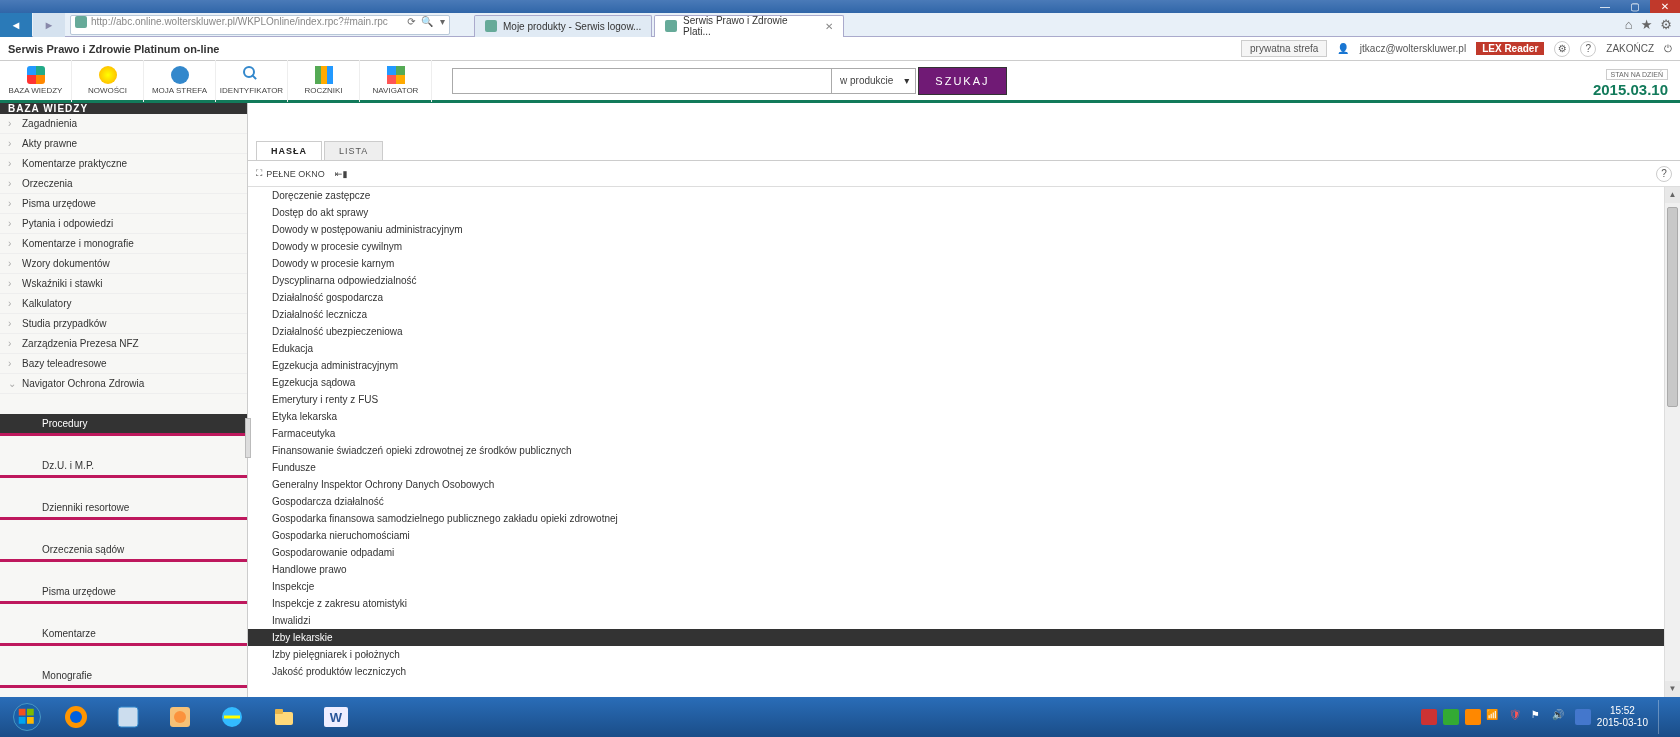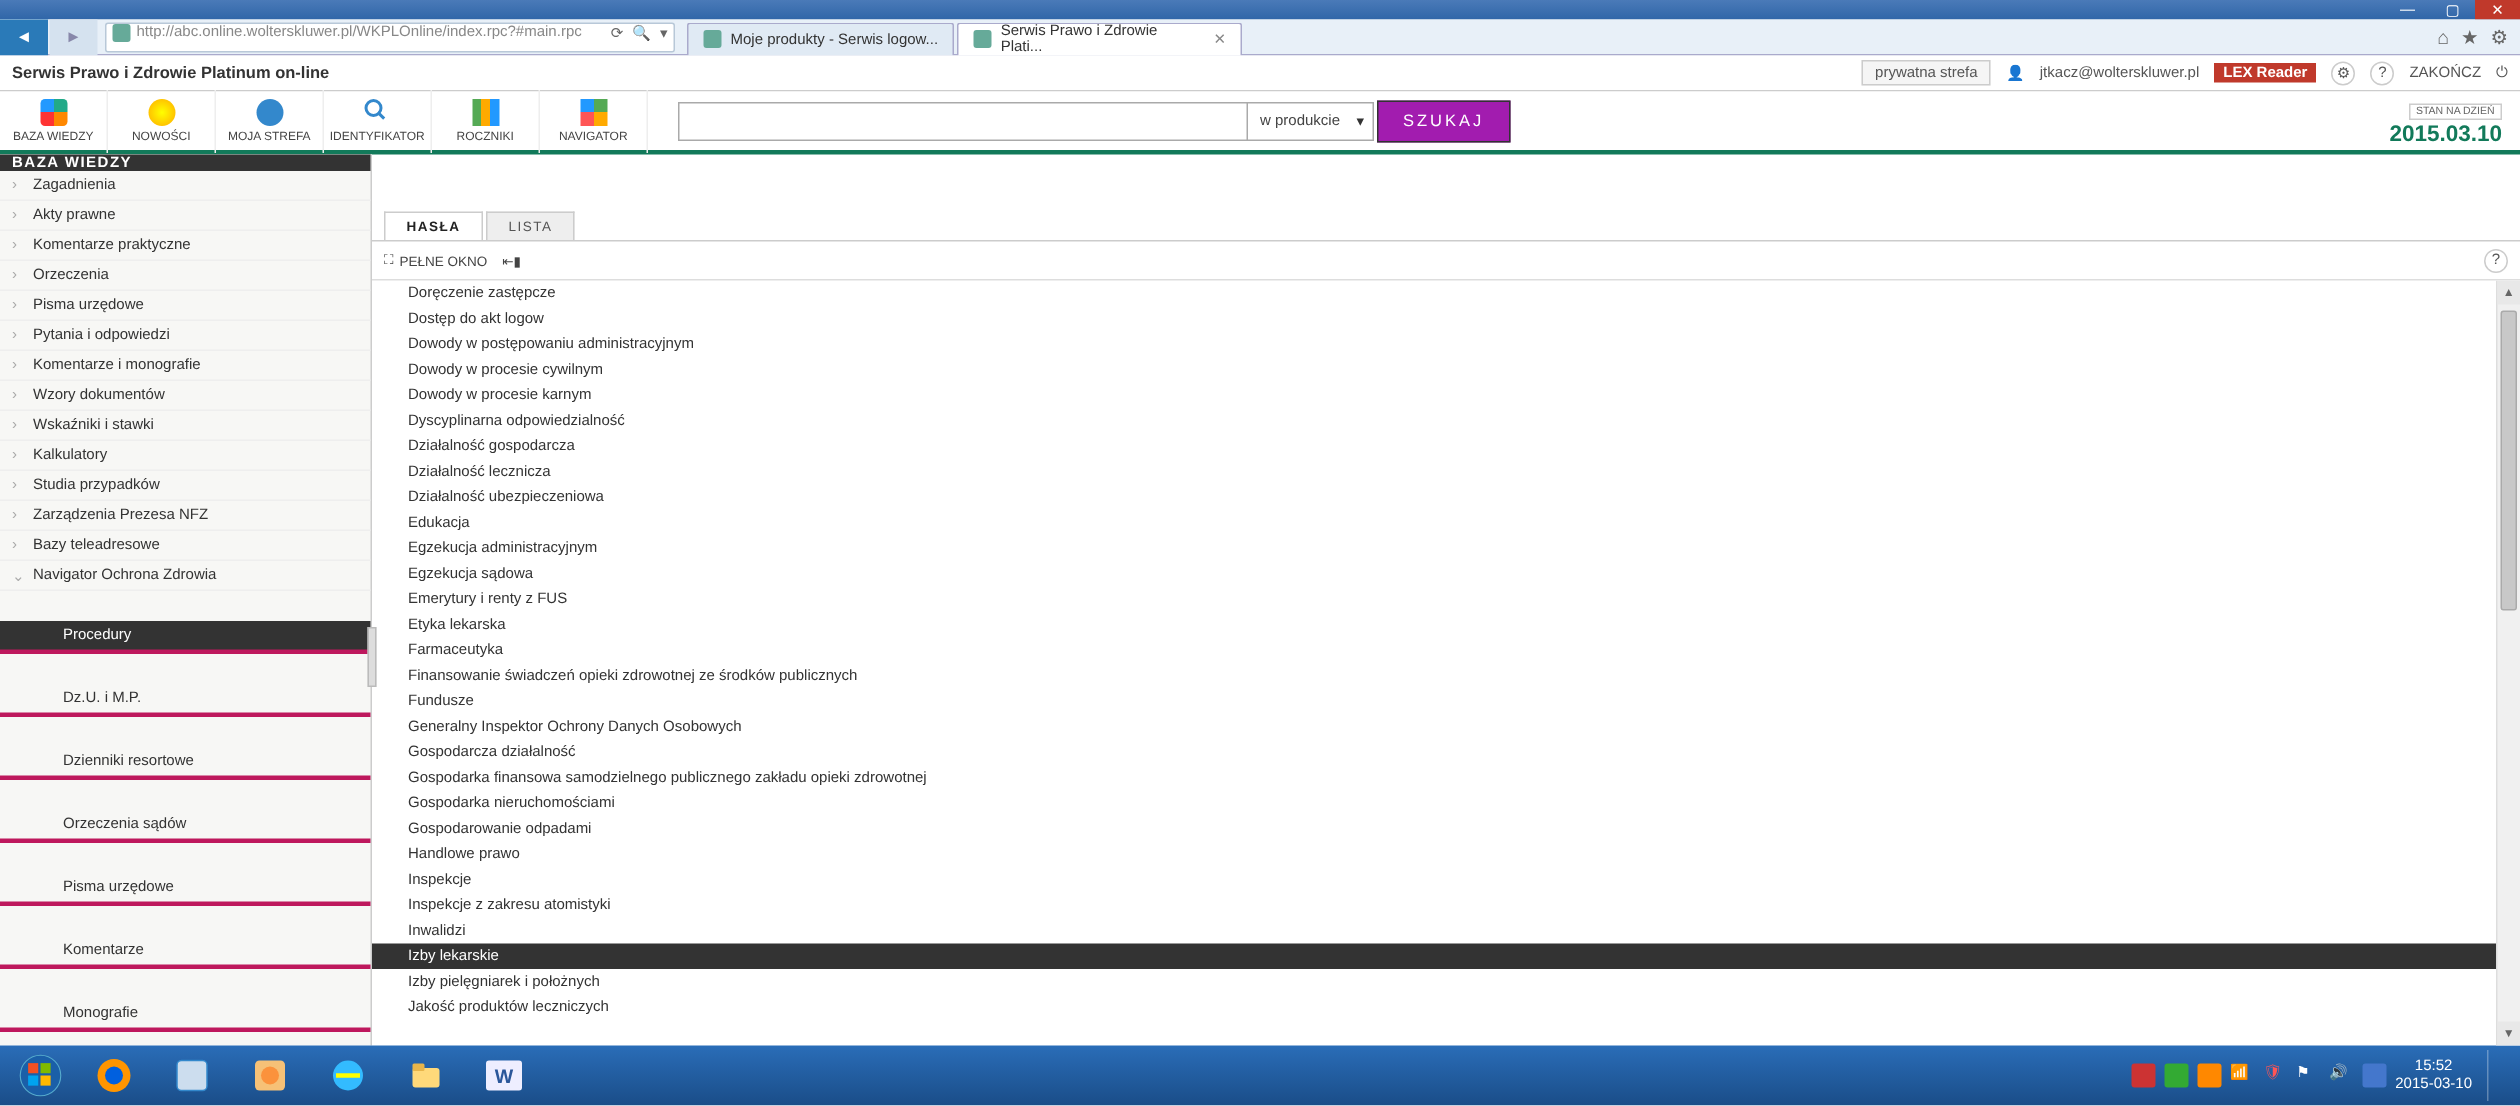--- a/index.html
+++ b/index.html
@@ -8,42 +8,42 @@
 .titlebar { height: 13px; background: linear-gradient(#4a7ab8,#3066a8); display: flex; justify-content: flex-end; align-items: center; }
 .titlebar .btn { width: 30px; height: 13px; display: flex; align-items: center; justify-content: center; color: #fff; font-size: 10px; }
 .titlebar .close { background: #c0392b; }
 
 .browserbar { height: 24px; background: #e8f0f8; border-bottom: 1px solid #aac; display: flex; align-items: center; font-size: 11px; }
 .navbtn { width: 32px; height: 24px; display: flex; align-items: center; justify-content: center; background: #2a7ab8; color: #fff; margin-right: 1px; }
 .navbtn.fwd { background: #d5e2ef; color: #88a; }
 .addrbar { flex: 0 0 380px; height: 20px; border: 1px solid #b8c8d8; background: #fff; display: flex; align-items: flex-start; padding: 0 4px; margin: 0 4px; border-radius: 2px; }
 .addrbar span.url { color: #888; font-size: 10px; flex: 1; overflow: hidden; white-space: nowrap; }
 .addrtools { display: flex; gap: 6px; color: #666; font-size: 10px; }
-.tabs { display: flex; margin-left: 4px; height: 24px; align-items: flex-end; }
+.tabs { display: flex; margin-left: 20px; height: 24px; align-items: flex-end; }
 .tab { height: 22px; padding: 0 10px; display: flex; align-items: center; gap: 6px; border: 1px solid #aac; border-bottom: none; background: #e0eaf4; font-size: 10px; color: #333; border-radius: 2px 2px 0 0; margin-right: 2px; max-width: 190px; }
 .tab.active { background: #fff; }
 .tab .favicon { width: 12px; height: 12px; background: #6a9; border-radius: 2px; }
 .tab .x { color: #888; margin-left: 4px; }
 .brtools { margin-left: auto; margin-right: 8px; display: flex; gap: 8px; color: #666; font-size: 13px; }
 
 .appbar { height: 24px; background: #fff; border-bottom: 1px solid #ccc; display: flex; align-items: center; font-size: 11px; padding: 0 8px; }
 .apptitle { font-weight: bold; color: #333; }
 .appright { margin-left: auto; display: flex; align-items: center; gap: 10px; font-size: 10px; color: #555; }
 .appright .btn { padding: 2px 8px; border: 1px solid #ccc; background: #f5f5f5; }
 .lex { background: #c0392b; color: #fff; padding: 1px 6px; font-weight: bold; }
 .iconbtn { width: 16px; height: 16px; display: inline-flex; align-items: center; justify-content: center; border: 1px solid #ccc; border-radius: 8px; color: #555; font-size: 10px; }
 
 .toolbar { height: 42px; background: #fff; border-bottom: 3px solid #127a5a; display: flex; align-items: center; }
 .toolbtn { width: 72px; height: 42px; display: flex; flex-direction: column; align-items: center; justify-content: center; font-size: 8px; color: #444; border-right: 1px solid #eee; cursor: pointer; }
 .toolbtn .ticon { width: 18px; height: 18px; margin-bottom: 2px; }
 .searchwrap { margin-left: 20px; display: flex; align-items: center; }
 .searchbox { width: 380px; height: 26px; border: 1px solid #aaa; padding: 0 6px; font-size: 11px; background: #fff; }
 .scope { height: 26px; border: 1px solid #aaa; border-left: none; padding: 0 22px 0 8px; font-size: 10px; color: #444; display: flex; align-items: center; position: relative; background: #fff; }
 .scope::after { content: "▾"; position: absolute; right: 6px; color: #333; }
-.searchbtn { height: 28px; padding: 0 16px; background: #a21caf; color: #fff; font-size: 11px; letter-spacing: 2px; border: 1px solid #333; margin-left: 2px; cursor: pointer; }
+.searchbtn { height: 28px; padding: 0 16px; background: #701a75; color: #fff; font-size: 11px; letter-spacing: 2px; border: 1px solid #333; margin-left: 2px; cursor: pointer; }
 .datebox { margin-left: auto; margin-right: 12px; text-align: right; }
 .datebox .lbl { font-size: 7px; color: #666; border: 1px solid #ccc; padding: 1px 4px; display: inline-block; }
 .datebox .date { font-size: 15px; font-weight: bold; color: #127a5a; }
 
 .main { flex: 1; display: flex; min-height: 0; }
 .sidebar { width: 248px; background: #f7f7f5; border-right: 1px solid #ccc; display: flex; flex-direction: column; font-size: 10px; }
 .sidehdr { height: 22px; background: #333; color: #fff; display: flex; align-items: center; padding: 0 8px; font-size: 10px; font-weight: bold; letter-spacing: 1px; }
 .sideitem { padding: 4px 8px 4px 22px; color: #333; cursor: pointer; position: relative; border-bottom: 1px solid #eee; }
 .sideitem::before { content: "›"; position: absolute; left: 8px; color: #aaa; }
 .sideitem.expanded::before { content: "⌄"; }
@@ -222,21 +222,21 @@
       <div class="tool">
         <span>⇤▮</span>
       </div>
       <div class="tool help">
         <span class="iconbtn">?</span>
       </div>
     </div>
     <div class="listwrap">
       <div id="list-items">
           <div class="listitem">Doręczenie zastępcze</div>
-          <div class="listitem">Dostęp do akt logow</div>
+          <div class="listitem">Dostęp do akt sprawy</div>
           <div class="listitem">Dowody w postępowaniu administracyjnym</div>
           <div class="listitem">Dowody w procesie cywilnym</div>
           <div class="listitem">Dowody w procesie karnym</div>
           <div class="listitem">Dyscyplinarna odpowiedzialność</div>
           <div class="listitem">Działalność gospodarcza</div>
           <div class="listitem">Działalność lecznicza</div>
           <div class="listitem">Działalność ubezpieczeniowa</div>
           <div class="listitem">Edukacja</div>
           <div class="listitem">Egzekucja administracyjnym</div>
           <div class="listitem">Egzekucja sądowa</div>

